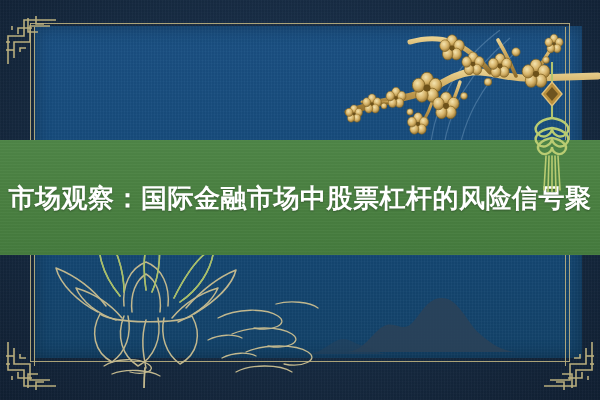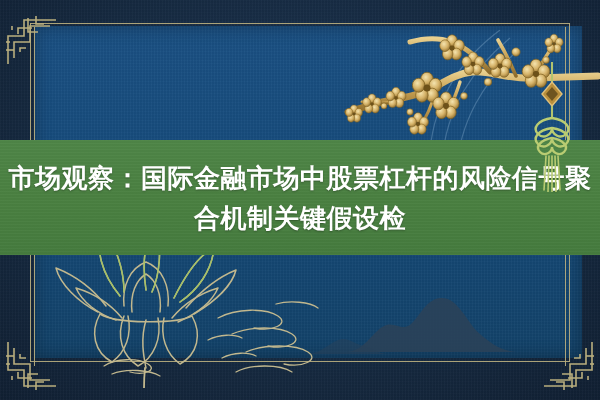--- a/index.html
+++ b/index.html
@@ -372,21 +372,20 @@
       <line x1="26" y1="94" x2="26" y2="130"></line>
       <line x1="29" y1="94" x2="30" y2="130"></line>
       <line x1="32" y1="94" x2="34" y2="128"></line>
     </g>
   </svg>
 
   <div class="green-band"></div>
 
   <div class="title-wrap">
     <div class="title-line">市场观察：国际金融市场中股票杠杆的风险信号聚</div>
-    <div class="title-line">合机制关键假设检</div>
   </div>
 
   <svg class="lotus" viewBox="0 0 230 160">
     <g fill="none" stroke="#c2b88e" stroke-width="1.5" stroke-linecap="round" stroke-linejoin="round">
 
       <path d="M92 68 C74 46 66 20 76 4 C88 18 96 42 96 64"></path>
       <path d="M118 62 C114 36 116 10 128 0 C134 20 132 46 124 64"></path>
       <path d="M146 70 C158 46 172 26 186 20 C184 42 170 62 152 74"></path>
       <path d="M70 84 C50 74 32 56 28 40 C48 48 66 62 78 78"></path>
       <path d="M166 86 C186 74 204 58 208 42 C188 50 172 64 158 80"></path>

